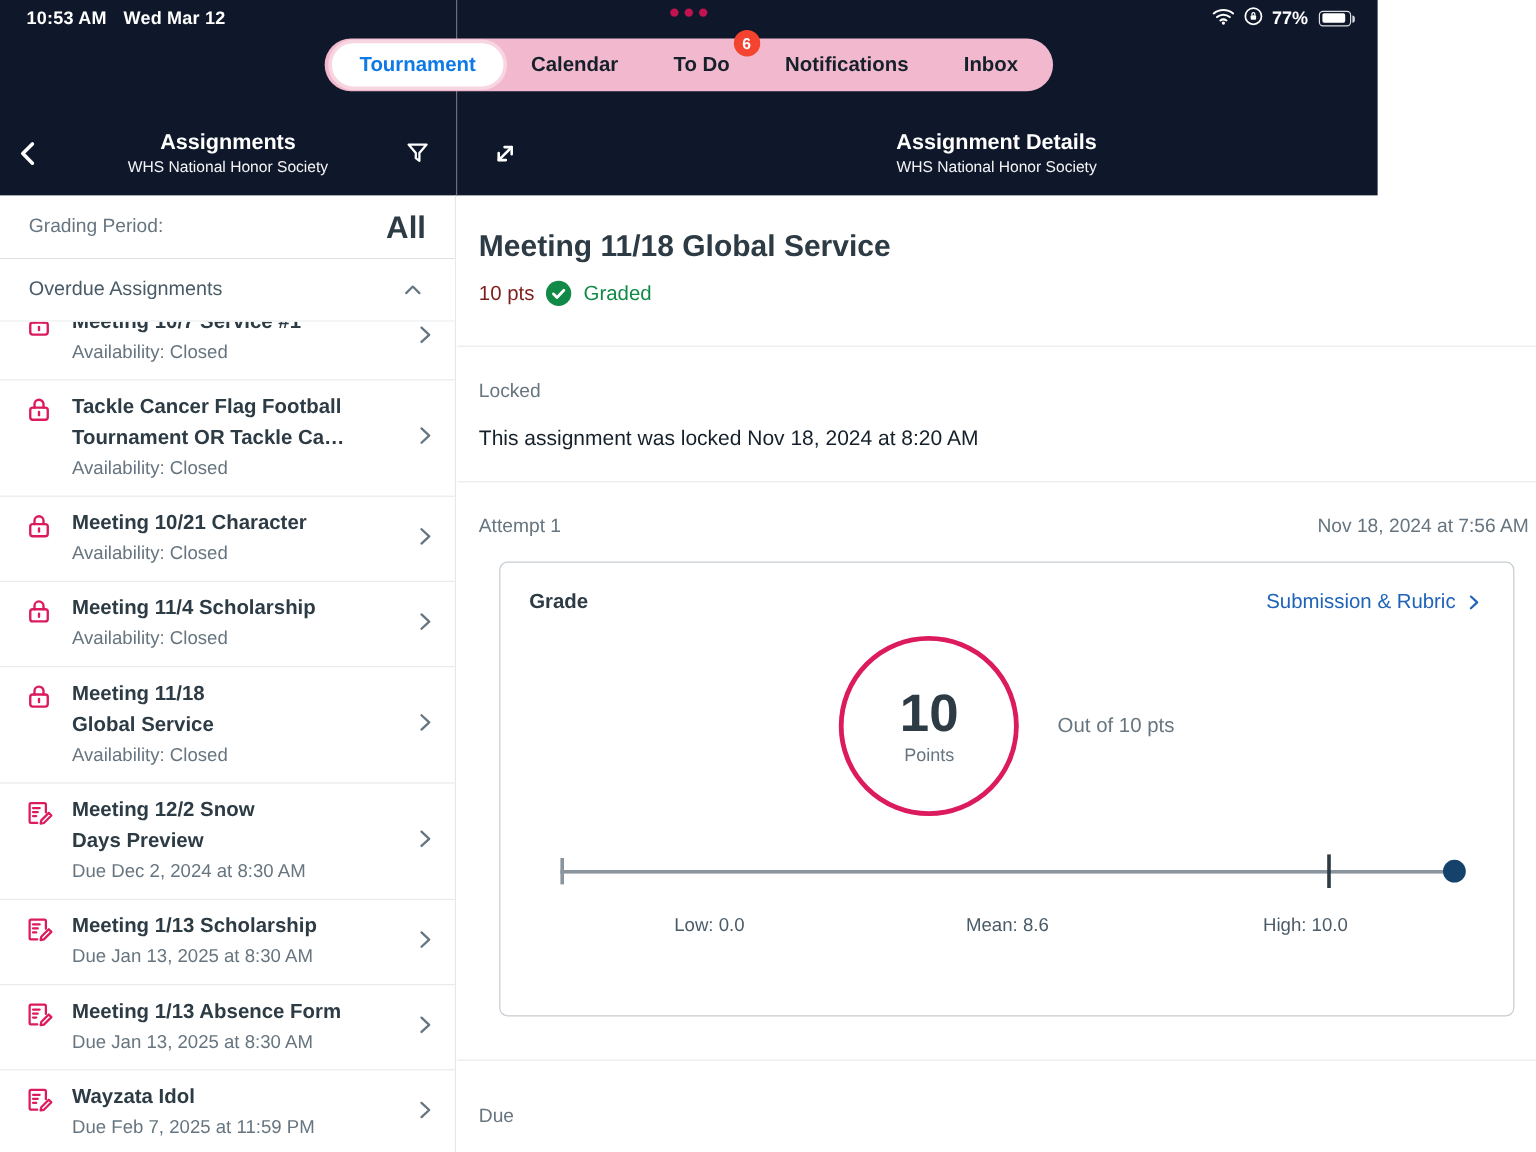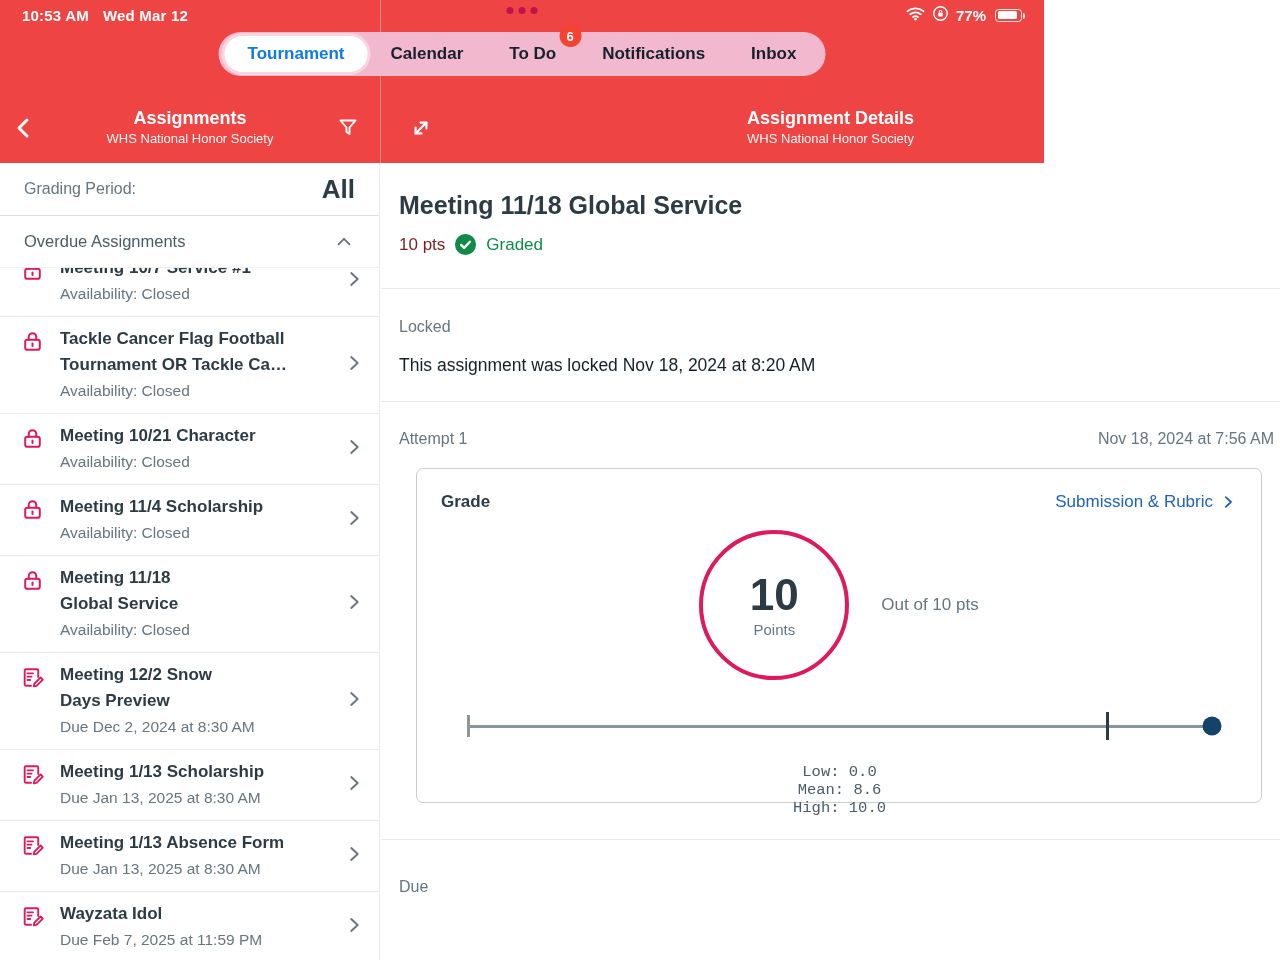--- a/index.html
+++ b/index.html
@@ -1,20 +1,20 @@
 <!DOCTYPE html>
 <html><head>
 <meta charset="utf-8">
 <style>
   * { margin:0; padding:0; box-sizing:border-box; }
   html,body { width:1280px; height:960px; overflow:hidden; background:#fff;
     font-family:"Liberation Sans","DejaVu Sans",sans-serif; color:#2D3B45; }
 
   
-  .chrome { position:absolute; left:0; top:0; width:1044px; height:163px; background:#ef4444; }
+  .chrome { position:absolute; left:0; top:0; width:1148px; height:163px; background:#0f172a; }
   .chrome .vdiv { position:absolute; left:380px; top:0; width:1px; height:163px; background:rgba(255,255,255,.38); }
 
   .statusbar { position:absolute; left:0; top:0; width:100%; height:26px; display:flex;
     align-items:center; justify-content:space-between; padding:0 22px; color:#fff; }
   .statusbar .left { font-size:15px; font-weight:700; letter-spacing:.2px; display:flex; gap:14px; margin-top:4px;}
   .statusbar .right { display:flex; align-items:center; gap:7px; margin-top:4px; font-size:15px; font-weight:700; }
   .multitask-dots { position:absolute; left:50%; top:7px; transform:translateX(-50%); display:flex; gap:5px; }
   .multitask-dots i { width:7px; height:7px; border-radius:50%; background:#C01350; display:block; }
 
   .battery { position:relative; width:27px; height:13px; border:1.4px solid rgba(255,255,255,.85);
@@ -70,38 +70,38 @@
   .meta-row .pts { font-size:17px; color:#7f1d1d; }
   .meta-row .graded { font-size:17px; color:#118A47; font-weight:500; }
   .hr { height:1px; background:#E8EAEC; }
   .hr1 { margin-top:32px; }
   .locked-lbl { margin-top:29px; font-size:16px; color:#66757F; }
   .locked-msg { margin-top:19px; font-size:17.5px; color:#15202B; }
   .hr2 { margin-top:25px; }
   .attempt-row { margin-top:28px; display:flex; justify-content:space-between; padding-right:6px;
     font-size:16px; color:#66757F; }
 
-  .grade-card { margin:20px 18px 0 18px; border:1px solid #C7CDD1; border-radius:7px; height:335px; background:#fff; }
+  .grade-card { margin:20px 18px 0 18px; border:1px solid #C7CDD1; border-radius:7px; height:379px; background:#fff; }
   .gc-head { display:flex; justify-content:space-between; align-items:center; padding:23px 24px 0 24px; }
   .gc-head .gt { font-size:17px; font-weight:600; color:#2D3B45; }
   .gc-link { display:flex; align-items:center; gap:6px; color:#1E63B8; font-size:17px; cursor:pointer; }
   .score-row { margin-top:18px; display:flex; align-items:center; justify-content:center; gap:32px; }
   .score-circle { width:150px; height:150px; border:4px solid #DC1A5E; border-radius:50%;
     display:flex; flex-direction:column; align-items:center; justify-content:center; background:#fff; }
   .score-circle .num { font-size:44px; font-weight:600; color:#2D3B45; line-height:46px; }
   .score-circle .unit { font-size:15px; color:#66757F; margin-top:3px; }
   .outof { font-size:17px; color:#66757F; }
 
   .slider { position:relative; margin:35px 49px 0 50px; height:22px; }
   .slider .track { position:absolute; left:0; right:0; top:9.5px; height:3px; background:#8B959E; }
   .slider .cap { position:absolute; left:0; top:0; width:3px; height:22px; background:#8B959E; }
   .slider .mean-tick { position:absolute; top:-3px; width:3px; height:28px; background:#2D3B45; }
   .slider .dot { position:absolute; top:50%; width:19px; height:19px; border-radius:50%;
     background:#15426B; transform:translate(-50%,-50%); }
-  .stat-labels { margin:26px 49px 0 50px; display:grid; grid-template-columns:1fr;font-family:Liberation Mono, monospace; }
+  .stat-labels { margin:26px 49px 0 50px; display:grid; grid-template-columns:1fr 1fr 1fr; }
   .stat-labels div { text-align:center; font-size:15.5px; color:#4A5B68; }
 
   .hr3 { margin-top:36px; }
   .due-lbl { margin-top:38px; font-size:16px; color:#66757F; }
 </style>
 </head>
 <body>
 
 <div class="chrome">
   <div class="vdiv"></div>

